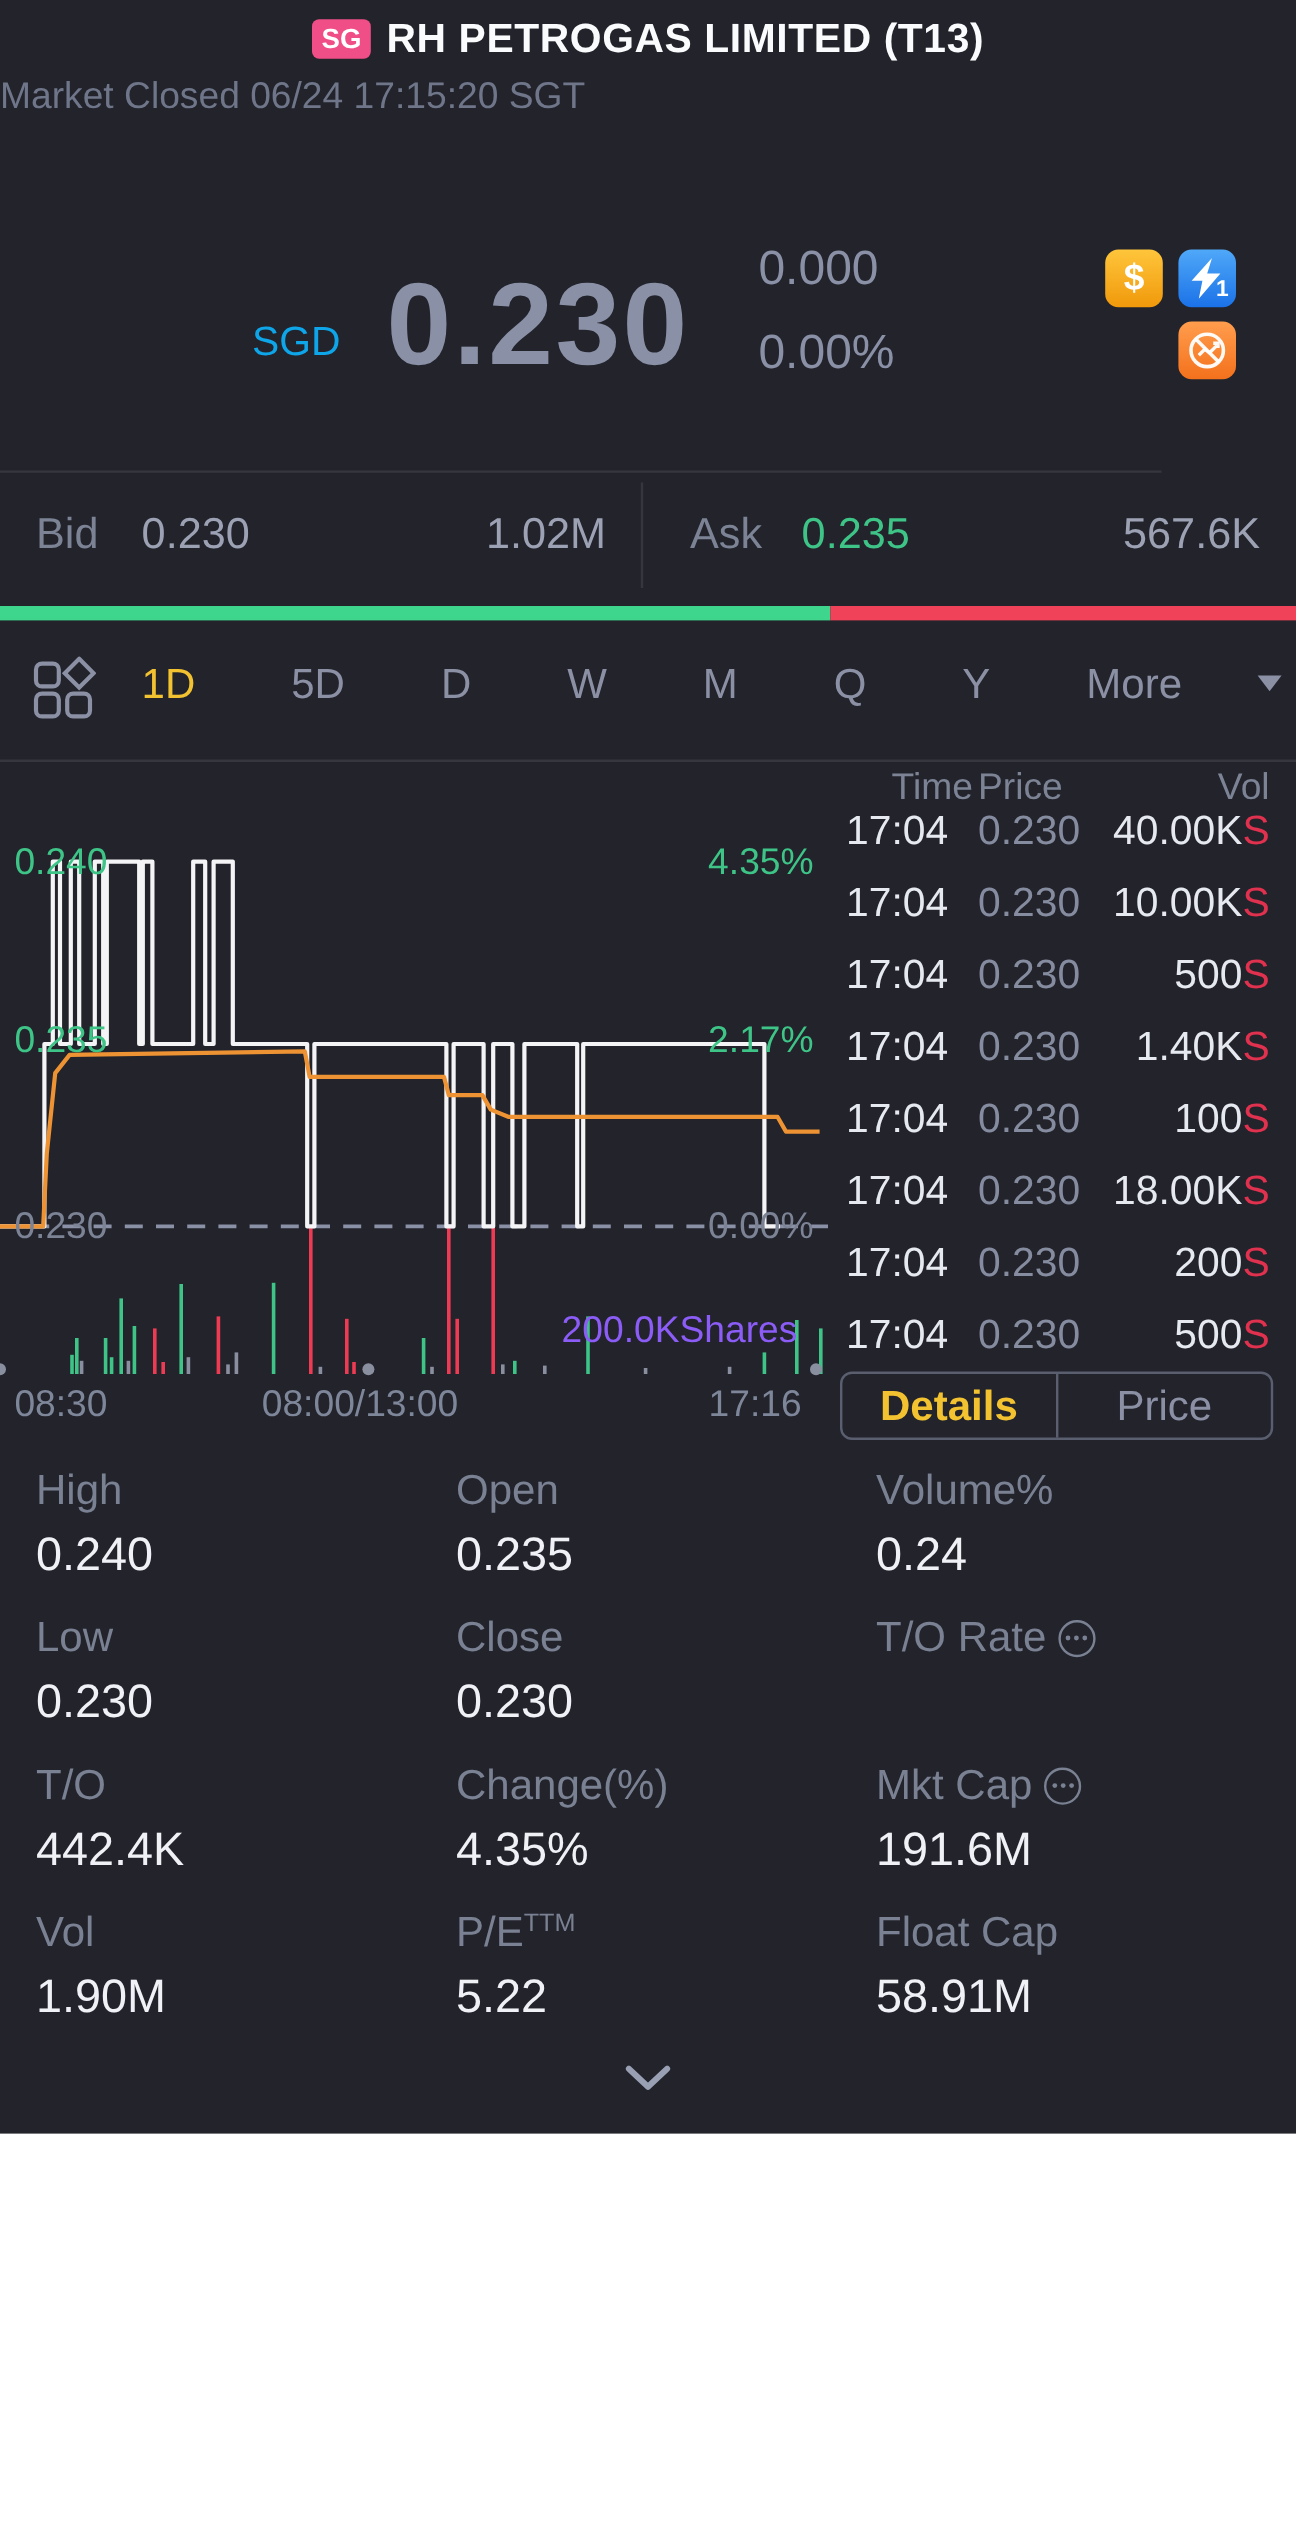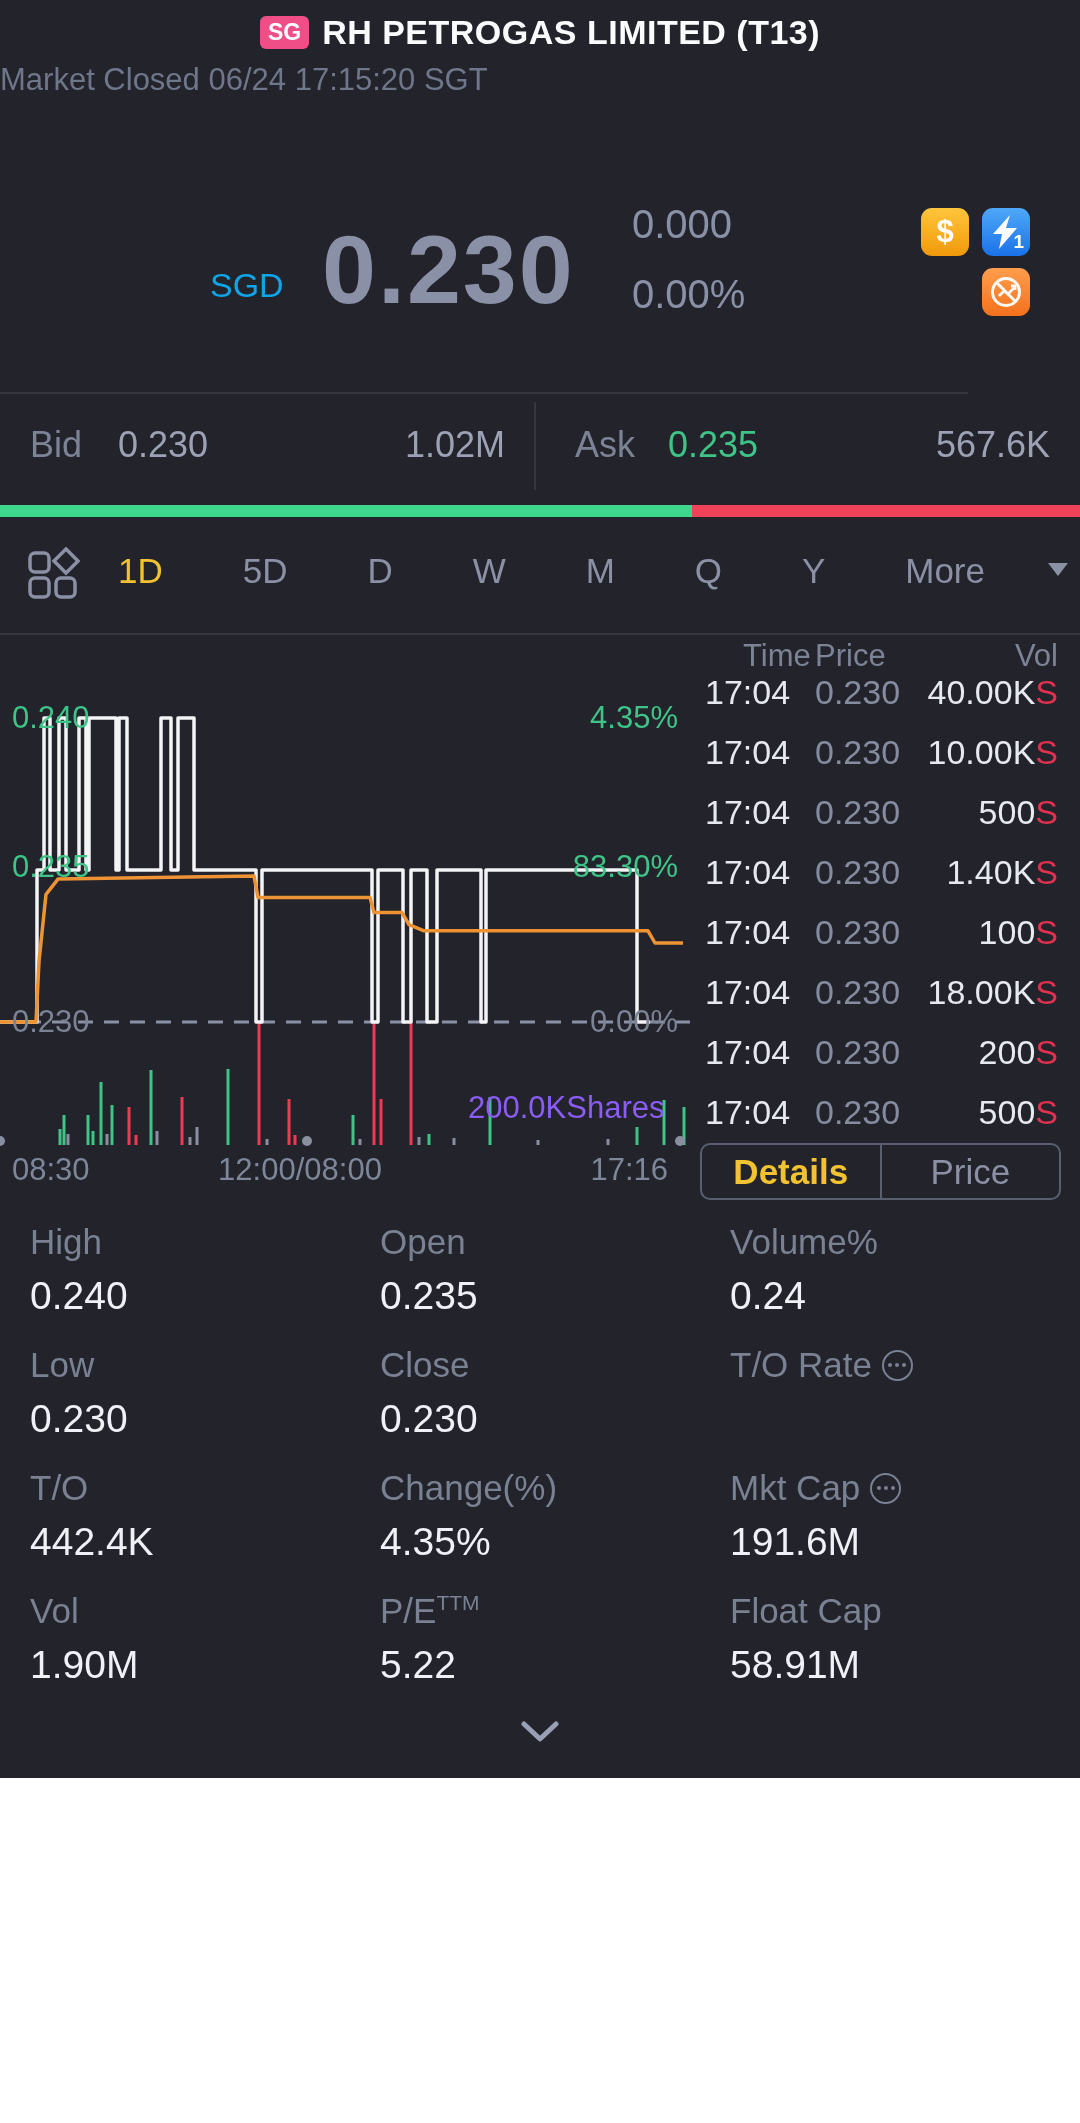--- a/index.html
+++ b/index.html
@@ -185,26 +185,26 @@
       <polyline points="0,1022.0 36,1022.0 39,961.2 46,894.3 58,879.1 254,876.1 258,897.4 370,897.4 374,912.6 402,912.6 409,924.7 424,930.8 648,930.8 655,943.0 683,943.0" fill="none" stroke="#EE9334" stroke-width="3.5" stroke-linejoin="round"></polyline>
       <circle cx="0" cy="1141" r="5" fill="#8A8FA0"></circle>
       <circle cx="307" cy="1141" r="5" fill="#8A8FA0"></circle>
       <circle cx="680" cy="1141" r="5" fill="#8A8FA0"></circle>
     </svg>
 
   <span class="ylab green" style="left:12px;top:700px;">0.240</span>
   <span class="ylab green" style="left:12px;top:849px;">0.235</span>
   <span class="ylab gray" style="left:12px;top:1004px;">0.230</span>
   <span class="ylab r green" style="top:700px;">4.35%</span>
-  <span class="ylab r green" style="top:849px;">83.30%</span>
+  <span class="ylab r green" style="top:849px;">2.17%</span>
   <span class="ylab r gray" style="top:1004px;">0.00%</span>
   <span class="abs" id="anno">200.0KShares</span>
 
   <span class="xlab" style="left:12px;">08:30</span>
-  <span class="xlab" style="left:200px;width:200px;text-align:center;">12:00/08:00</span>
+  <span class="xlab" style="left:200px;width:200px;text-align:center;">08:00/13:00</span>
   <span class="xlab" style="left:560px;width:108px;text-align:right;">17:16</span>
 
   <div class="abs" id="tape">
     <span class="tape-h" style="left:5px;margin-left:38px;">Time</span>
     <span class="tape-h" style="left:115px;">Price</span>
     <span class="tape-h" style="right:22px;">Vol</span>
 
     <div class="trow" style="top:40px;">
       <span class="t">17:04</span>
         <span class="p">0.230</span>

